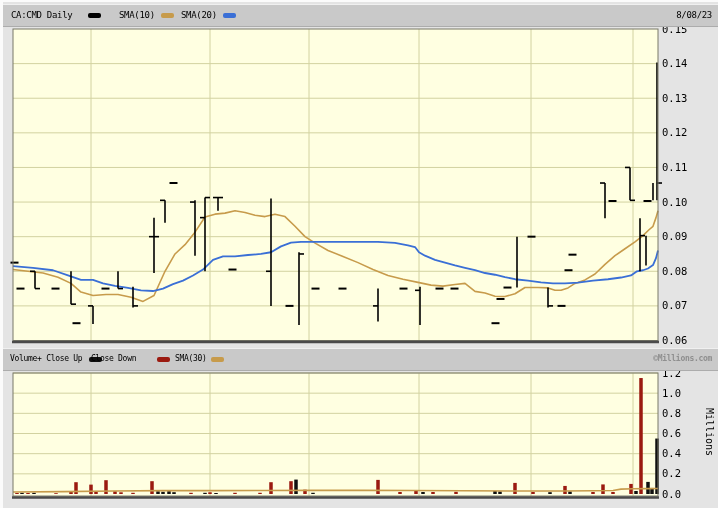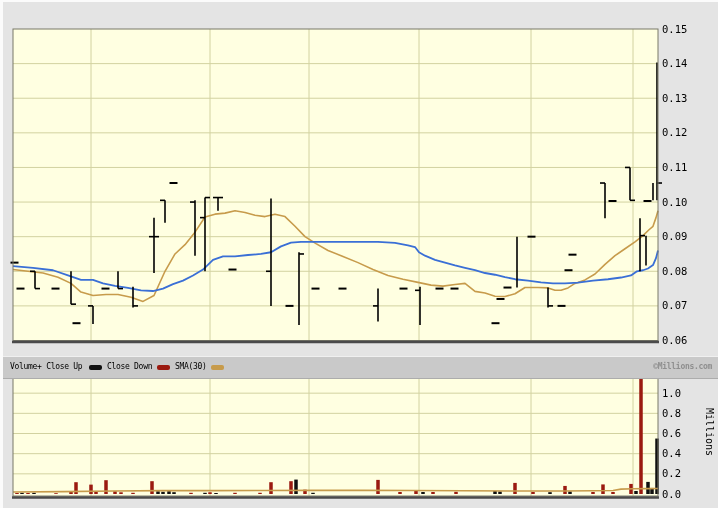--- a/index.html
+++ b/index.html
@@ -4,21 +4,21 @@
 <style>
   html,body{margin:0;padding:0;background:#bbb;}
   .page{position:relative;width:718px;height:508px;background:#E4E4E4;
         font-family:"DejaVu Sans Mono",monospace;
         border-left:3px solid #FBFBFB;border-top:2px solid #FBFBFB;
         box-sizing:border-box;overflow:hidden;}
   #chart{position:absolute;left:0;top:0;}
   .strip{position:absolute;left:0;right:0;height:21px;background:#C9C9C9;
          border-top:1px solid #F0F0F0;border-bottom:1px solid #ACACAC;}
   .strip-top{top:2px;}
-  .strip-vol{top:346px;margin-top:8px;}
+  .strip-vol{top:346px;}
   .lg{position:absolute;top:0;line-height:20px;font-size:9px;color:#000;white-space:pre;letter-spacing:-0.3px;}
   .strip-vol .lg{font-size:8px;}
   .date{right:6px;}
   .wm{right:6px;font-weight:bold;color:#8F8F8F;font-size:10px;letter-spacing:-0.3px;}
   .swatch{position:absolute;top:8px;width:13px;height:5px;border-radius:2px;}
 </style>
 </head>
 <body>
 
 <div class="page">
@@ -191,24 +191,33 @@
       <text font-family="&quot;DejaVu Sans Mono&quot;,monospace" font-size="10.5px" fill="#000" x="659" y="374.5">1.2</text>
       <text font-family="&quot;DejaVu Sans Mono&quot;,monospace" font-size="10.5px" fill="#000" x="659" y="394.66666666666663">1.0</text>
       <text font-family="&quot;DejaVu Sans Mono&quot;,monospace" font-size="10.5px" fill="#000" x="659" y="414.8333333333333">0.8</text>
       <text font-family="&quot;DejaVu Sans Mono&quot;,monospace" font-size="10.5px" fill="#000" x="659" y="435">0.6</text>
       <text font-family="&quot;DejaVu Sans Mono&quot;,monospace" font-size="10.5px" fill="#000" x="659" y="455.1666666666667">0.4</text>
       <text font-family="&quot;DejaVu Sans Mono&quot;,monospace" font-size="10.5px" fill="#000" x="659" y="475.3333333333333">0.2</text>
       <text font-family="&quot;DejaVu Sans Mono&quot;,monospace" font-size="10.5px" fill="#000" x="659" y="495.5">0.0</text>
       <text font-family="&quot;DejaVu Sans Mono&quot;,monospace" font-size="10px" fill="#000" transform="rotate(90 703 430)" x="703" y="430" text-anchor="middle">Millions</text>
     </svg>
 
+  <div class="strip strip-top">
+    <span class="lg" style="left:8px">CA:CMD Daily</span>
+    <span class="swatch" style="left: 85px; background: rgb(0, 0, 0);"></span>
+    <span class="lg" style="left:116px">SMA(10)</span>
+    <span class="swatch" style="left: 158px; background: rgb(199, 155, 75);"></span>
+    <span class="lg" style="left:178px">SMA(20)</span>
+    <span class="swatch" style="left: 220px; background: rgb(58, 111, 214);"></span>
+    <span class="lg date">8/08/23</span>
+  </div>
 
   <div class="strip strip-vol">
     <span class="lg" style="left:7px">Volume+ Close Up</span>
     <span class="swatch" style="left: 86px; background: rgb(16, 16, 16);"></span>
-    <span class="lg" style="left:104px">Close Down</span>
+    <span class="lg" style="left:88px">Close Down</span>
     <span class="swatch" style="left: 154px; background: rgb(155, 26, 16);"></span>
     <span class="lg" style="left:172px">SMA(30)</span>
     <span class="swatch" style="left: 208px; background: rgb(199, 155, 75);"></span>
     <span class="lg wm">©Millions.com</span>
   </div>
 
 </div>
 
 </body></html>

